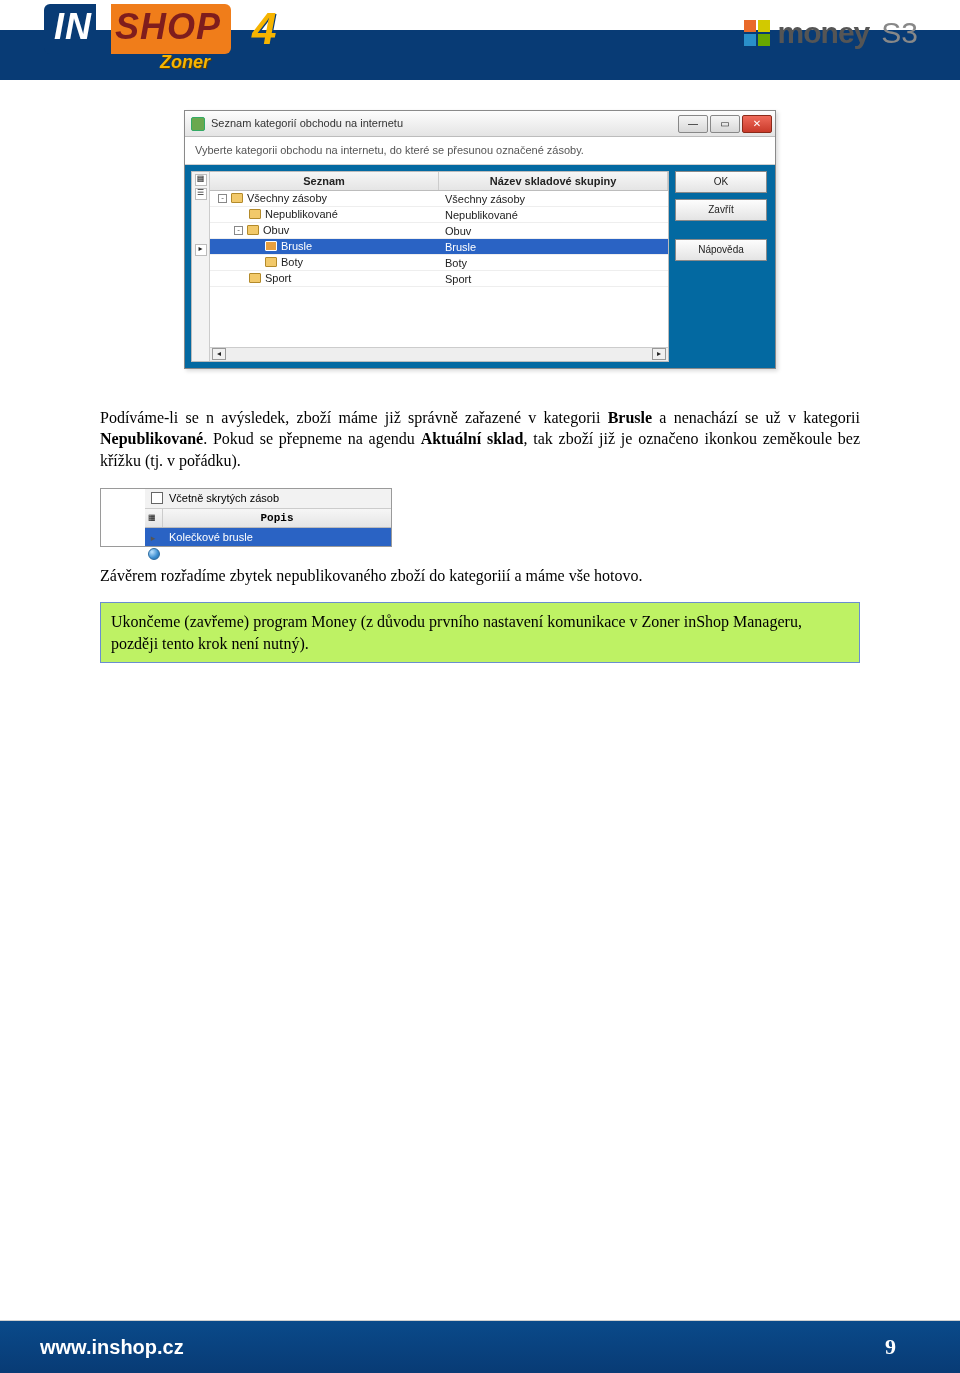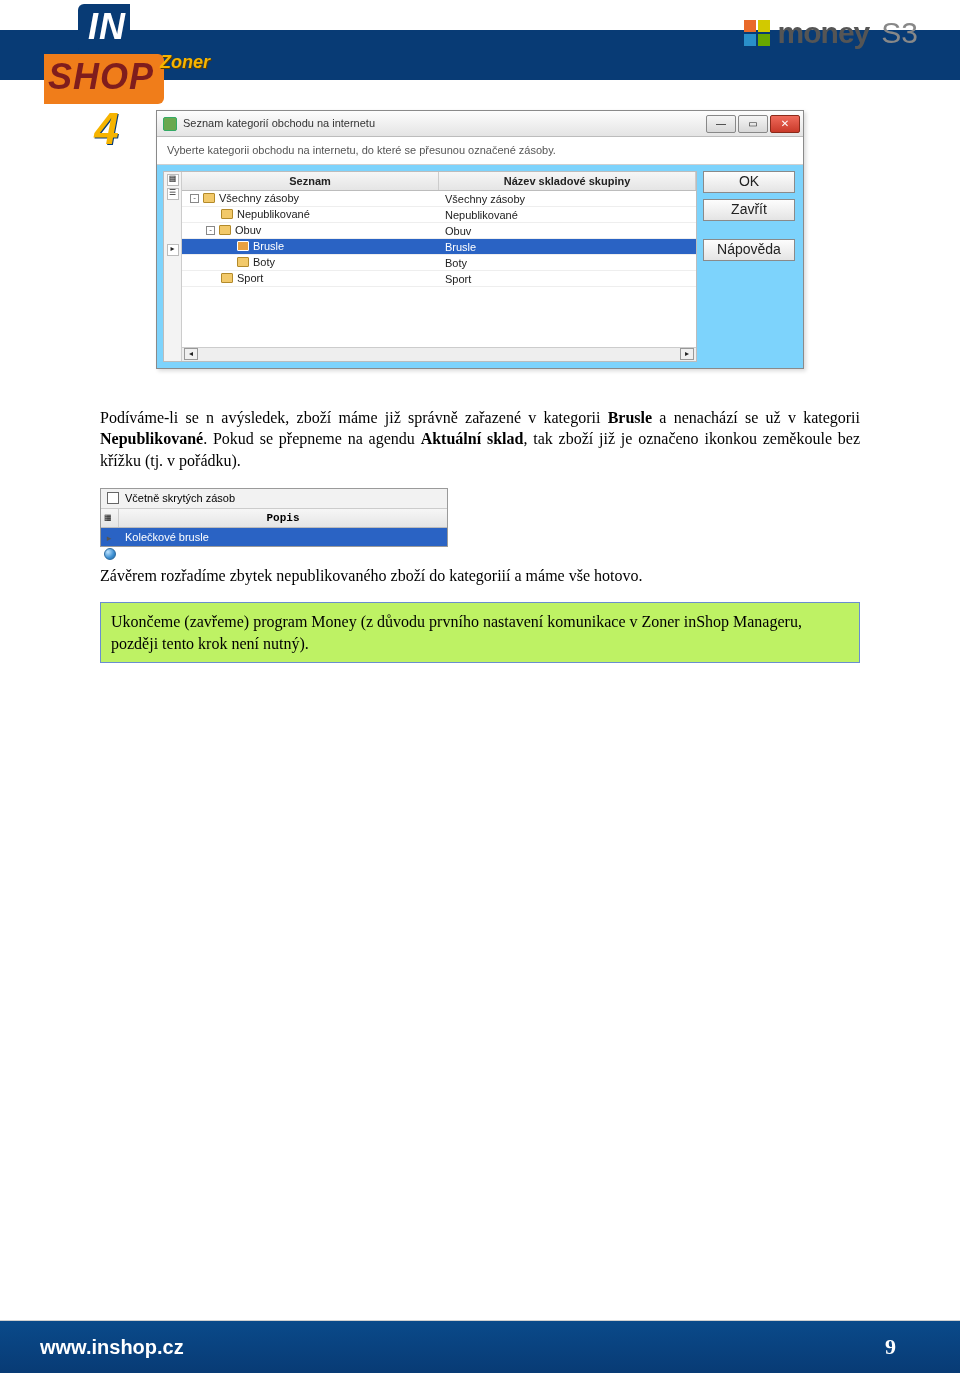--- a/index.html
+++ b/index.html
@@ -11,24 +11,23 @@
     position: relative;
     height: 80px;
     background: #fff;
   }
   .header-stripe {
     position: absolute; left: 0; right: 0; top: 30px; height: 50px;
     background: #083b75;
   }
   .logo-inshop {
     position: absolute; left: 44px; top: 4px;
-    display: flex; align-items: center; gap: 0;
+    display: flex; gap: 15px;
     font-weight: bold; font-style: italic; font-size: 36px;
     letter-spacing: 1px;
-    flex-direction: column;
   }
   .logo-inshop .in { color: #fff; background: #083b75; padding: 2px 4px 6px 10px; border-radius: 6px 0 0 6px; }
   .logo-inshop .shop { color: #7f1d1d; background: #f07d1a; padding: 2px 10px 6px 4px; border-radius: 0 6px 6px 0; }
   .logo-inshop .four { color: #f6b400; font-size: 44px; margin-left: 6px; text-shadow: 1px 1px 0 #083b75; }
   .logo-inshop-sub {
     position: absolute; left: 160px; top: 52px;
     font-style: italic; font-weight: bold; font-size: 18px; color: #f6b400;
     text-shadow: 1px 1px 0 #5a3b00;
   }
   .logo-money {
@@ -50,23 +49,23 @@
     position: relative;
     padding: 30px 100px 0 100px;
     color: #000;
     font-family: "Times New Roman", serif;
     font-size: 16px;
     line-height: 1.35;
   }
 
   
   .dialog1 {
-    width: 648px; margin: 0 auto 38px auto;
+    width: 592px; margin: 0 auto 38px auto;
     border: 1px solid #8a8a8a;
-    background: #7dd3fc;
+    background: #0369a1;
     font-family: Tahoma, Arial, sans-serif;
     font-size: 11px;
     color: #222;
     box-shadow: 2px 2px 4px rgba(0,0,0,0.15);
   }
   .titlebar {
     height: 26px; display: flex; align-items: center; justify-content: space-between;
     background: linear-gradient(#fdfdfd,#e4e4e4);
     border-bottom: 1px solid #bcbcbc;
     padding: 0 0 0 6px;
@@ -82,21 +81,21 @@
   }
   .winbtn.close { background: linear-gradient(#ef6a5a,#c93a2a); color:#fff; border-color:#8a2a1a;}
   .subtitle {
     background:#fff; padding:6px 10px; color:#555; border-bottom: 1px solid #d0d0d0;
   }
   .dialog-body { display:flex; }
   .dialog-main { flex:1; background:#fff; border:1px solid #bcbcbc; margin:6px; }
   .dialog-side { width:100px; padding:6px 8px 6px 0; display:flex; flex-direction:column; gap:6px;}
   .dbtn {
     height:22px; border:1px solid #8a8a8a; background:linear-gradient(#fdfdfd,#e4e4e4);
-    font-size:14px; display:flex; align-items:center; justify-content:center;
+    font-size:10px; display:flex; align-items:center; justify-content:center;
     padding: 0 10px;
   }
 
   .grid-head {
     display:flex; background:linear-gradient(#f6f6f6,#e5e5e5); border-bottom:1px solid #bcbcbc;
   }
   .grid-head .gh {
     flex:1; text-align:center; font-weight:bold; font-size:11px; height:18px; line-height:18px;
     border-right:1px solid #ccc;
   }
@@ -122,23 +121,23 @@
   }
   .vband span{ width:12px; height:12px; border:1px solid #bbb; background:#fff; font-size:8px; display:flex; align-items:center; justify-content:center;}
   .dialog-main-inner { display:flex; }
   .dialog-table { flex:1; }
 
   
   .para { margin: 16px 0; text-align: justify; }
 
   
   .panel2 {
-    width: 348px; margin: 8px 0 18px 0;
+    width: 292px; margin: 8px 0 18px 0;
     border:1px solid #9a9a9a; background:#fff;
-    font-family: Tahoma, Arial, sans-serif; font-size:11px;
+    font-family: Tahoma, Arial, sans-serif; font-size:11px;padding-left:44px;
   }
   .panel2 .chkrow {
     height:20px; display:flex; align-items:center; gap:6px; padding:0 6px;
     background:#f2f2f2; border-bottom:1px solid #ccc;
   }
   .panel2 .chk { width:12px; height:12px; border:1px solid #666; background:#fff;}
   .panel2 .phead {
     display:flex; background:linear-gradient(#f6f6f6,#e5e5e5); border-bottom:1px solid #bcbcbc;
   }
   .panel2 .phead .tiny{ width:18px; border-right:1px solid #ccc;}

